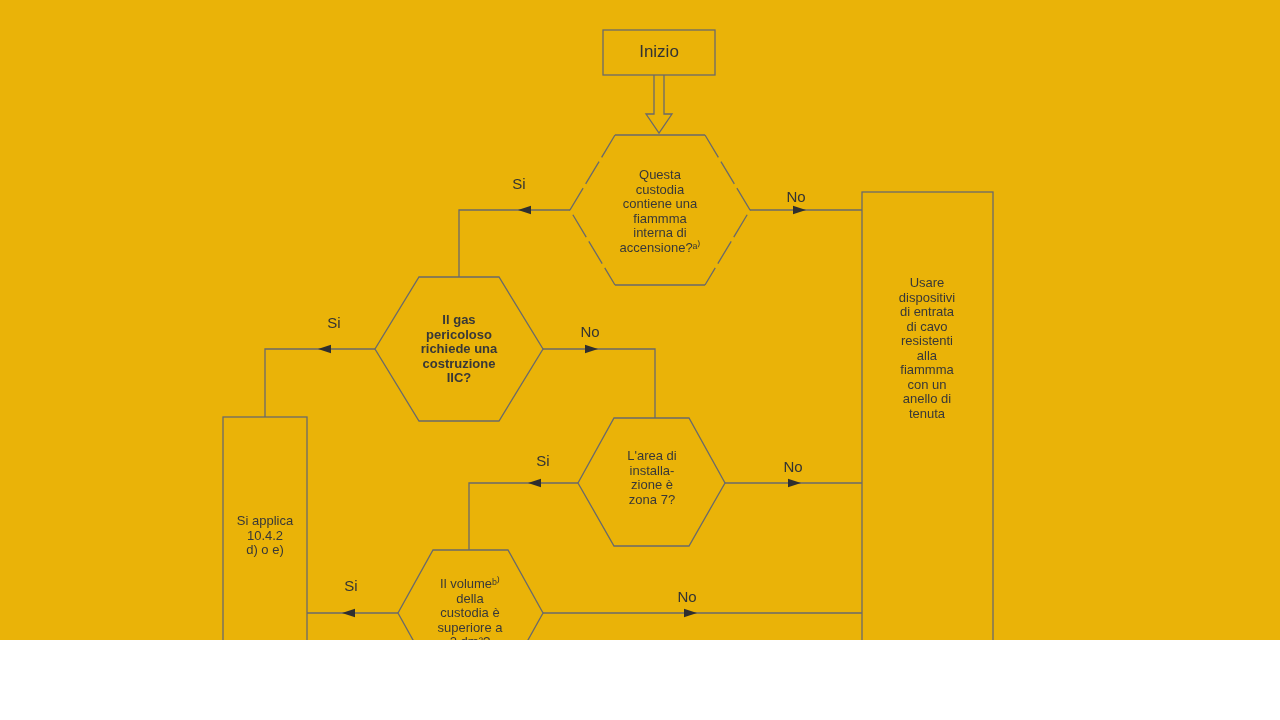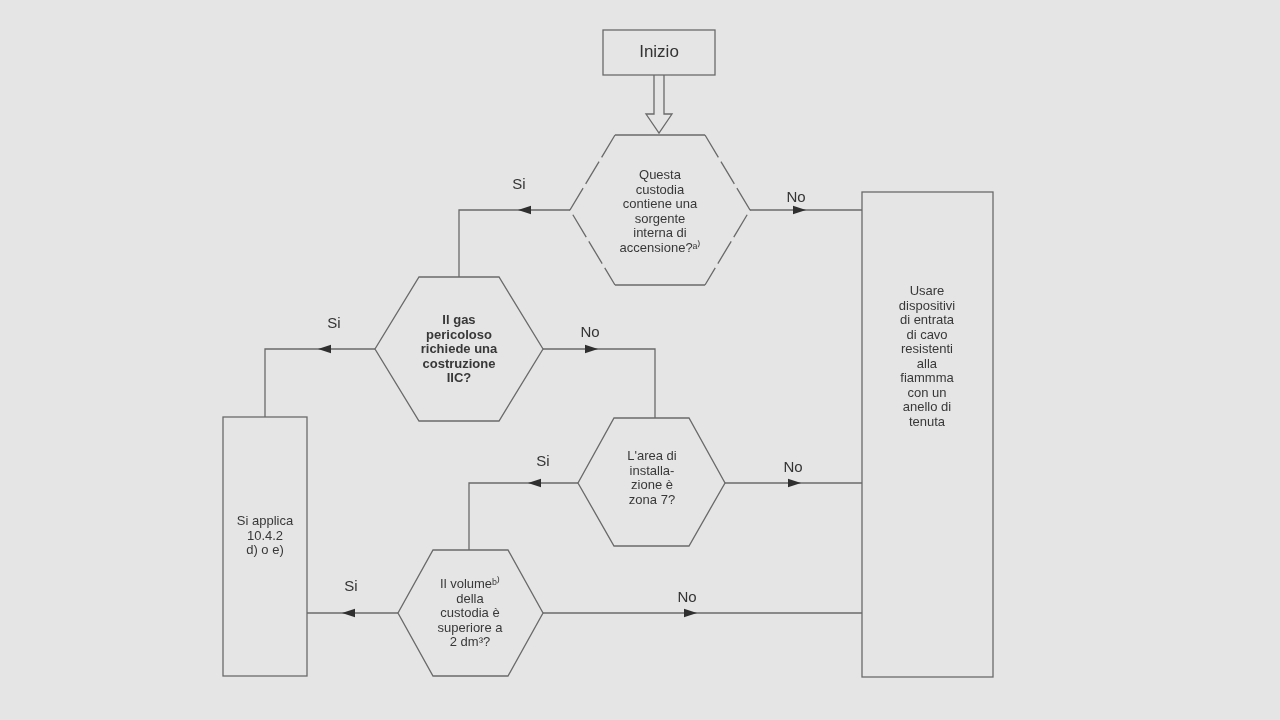--- a/index.html
+++ b/index.html
@@ -1,20 +1,20 @@
 <!DOCTYPE html>
 <html><head>
 <meta charset="utf-8">
 <style>
   html, body { margin: 0; padding: 0; background: #ffffff; }
   .canvas {
     position: relative;
     width: 1280px;
-    height: 720px;
-    background: #e5e5e5;
+    height: 640px;
+    background: #eab308;
     overflow: hidden;
     font-family: "Liberation Sans", sans-serif;
   }
   .layer-svg { position: absolute; left: 0; top: 0; }
   .txt {
     position: absolute;
     transform: translate(-50%, -50%);
     text-align: center;
     color: #383838;
     font: 13px/14.5px "Liberation Sans", sans-serif;
@@ -70,21 +70,21 @@
       <polygon points="342,613 355,608.7 355,617.3"></polygon>
       <polygon points="697,613 684,608.7 684,617.3"></polygon>
     </g>
   </svg>
 
   <div class="txt start-label" style="left:659px; top:52px;">Inizio</div>
 
   <div class="txt" style="left:660px; top:211px;">Questa
 custodia
 contiene una
-sorgente
+fiammma
 interna di
 accensione?ᵃ⁾</div>
 
   <div class="txt" style="left:459px; top:349px;font-weight:bold;">Il gas
 pericoloso
 richiede una
 costruzione
 IIC?</div>
 
   <div class="txt" style="left:652px; top:478px;">L'area di
@@ -95,21 +95,21 @@
   <div class="txt" style="left:470px; top:613px;">Il volumeᵇ⁾
 della
 custodia è
 superiore a
 2 dm³?</div>
 
   <div class="txt" style="left:265px; top:488px;margin-top:48px;">Si applica
 10.4.2
 d) o e)</div>
 
-  <div class="txt" style="left:927px; top:348px;margin-top:8px;">Usare
+  <div class="txt" style="left:927px; top:348px;">Usare
 dispositivi
 di entrata
 di cavo
 resistenti
 alla
 fiammma
 con un
 anello di
 tenuta</div>
 

